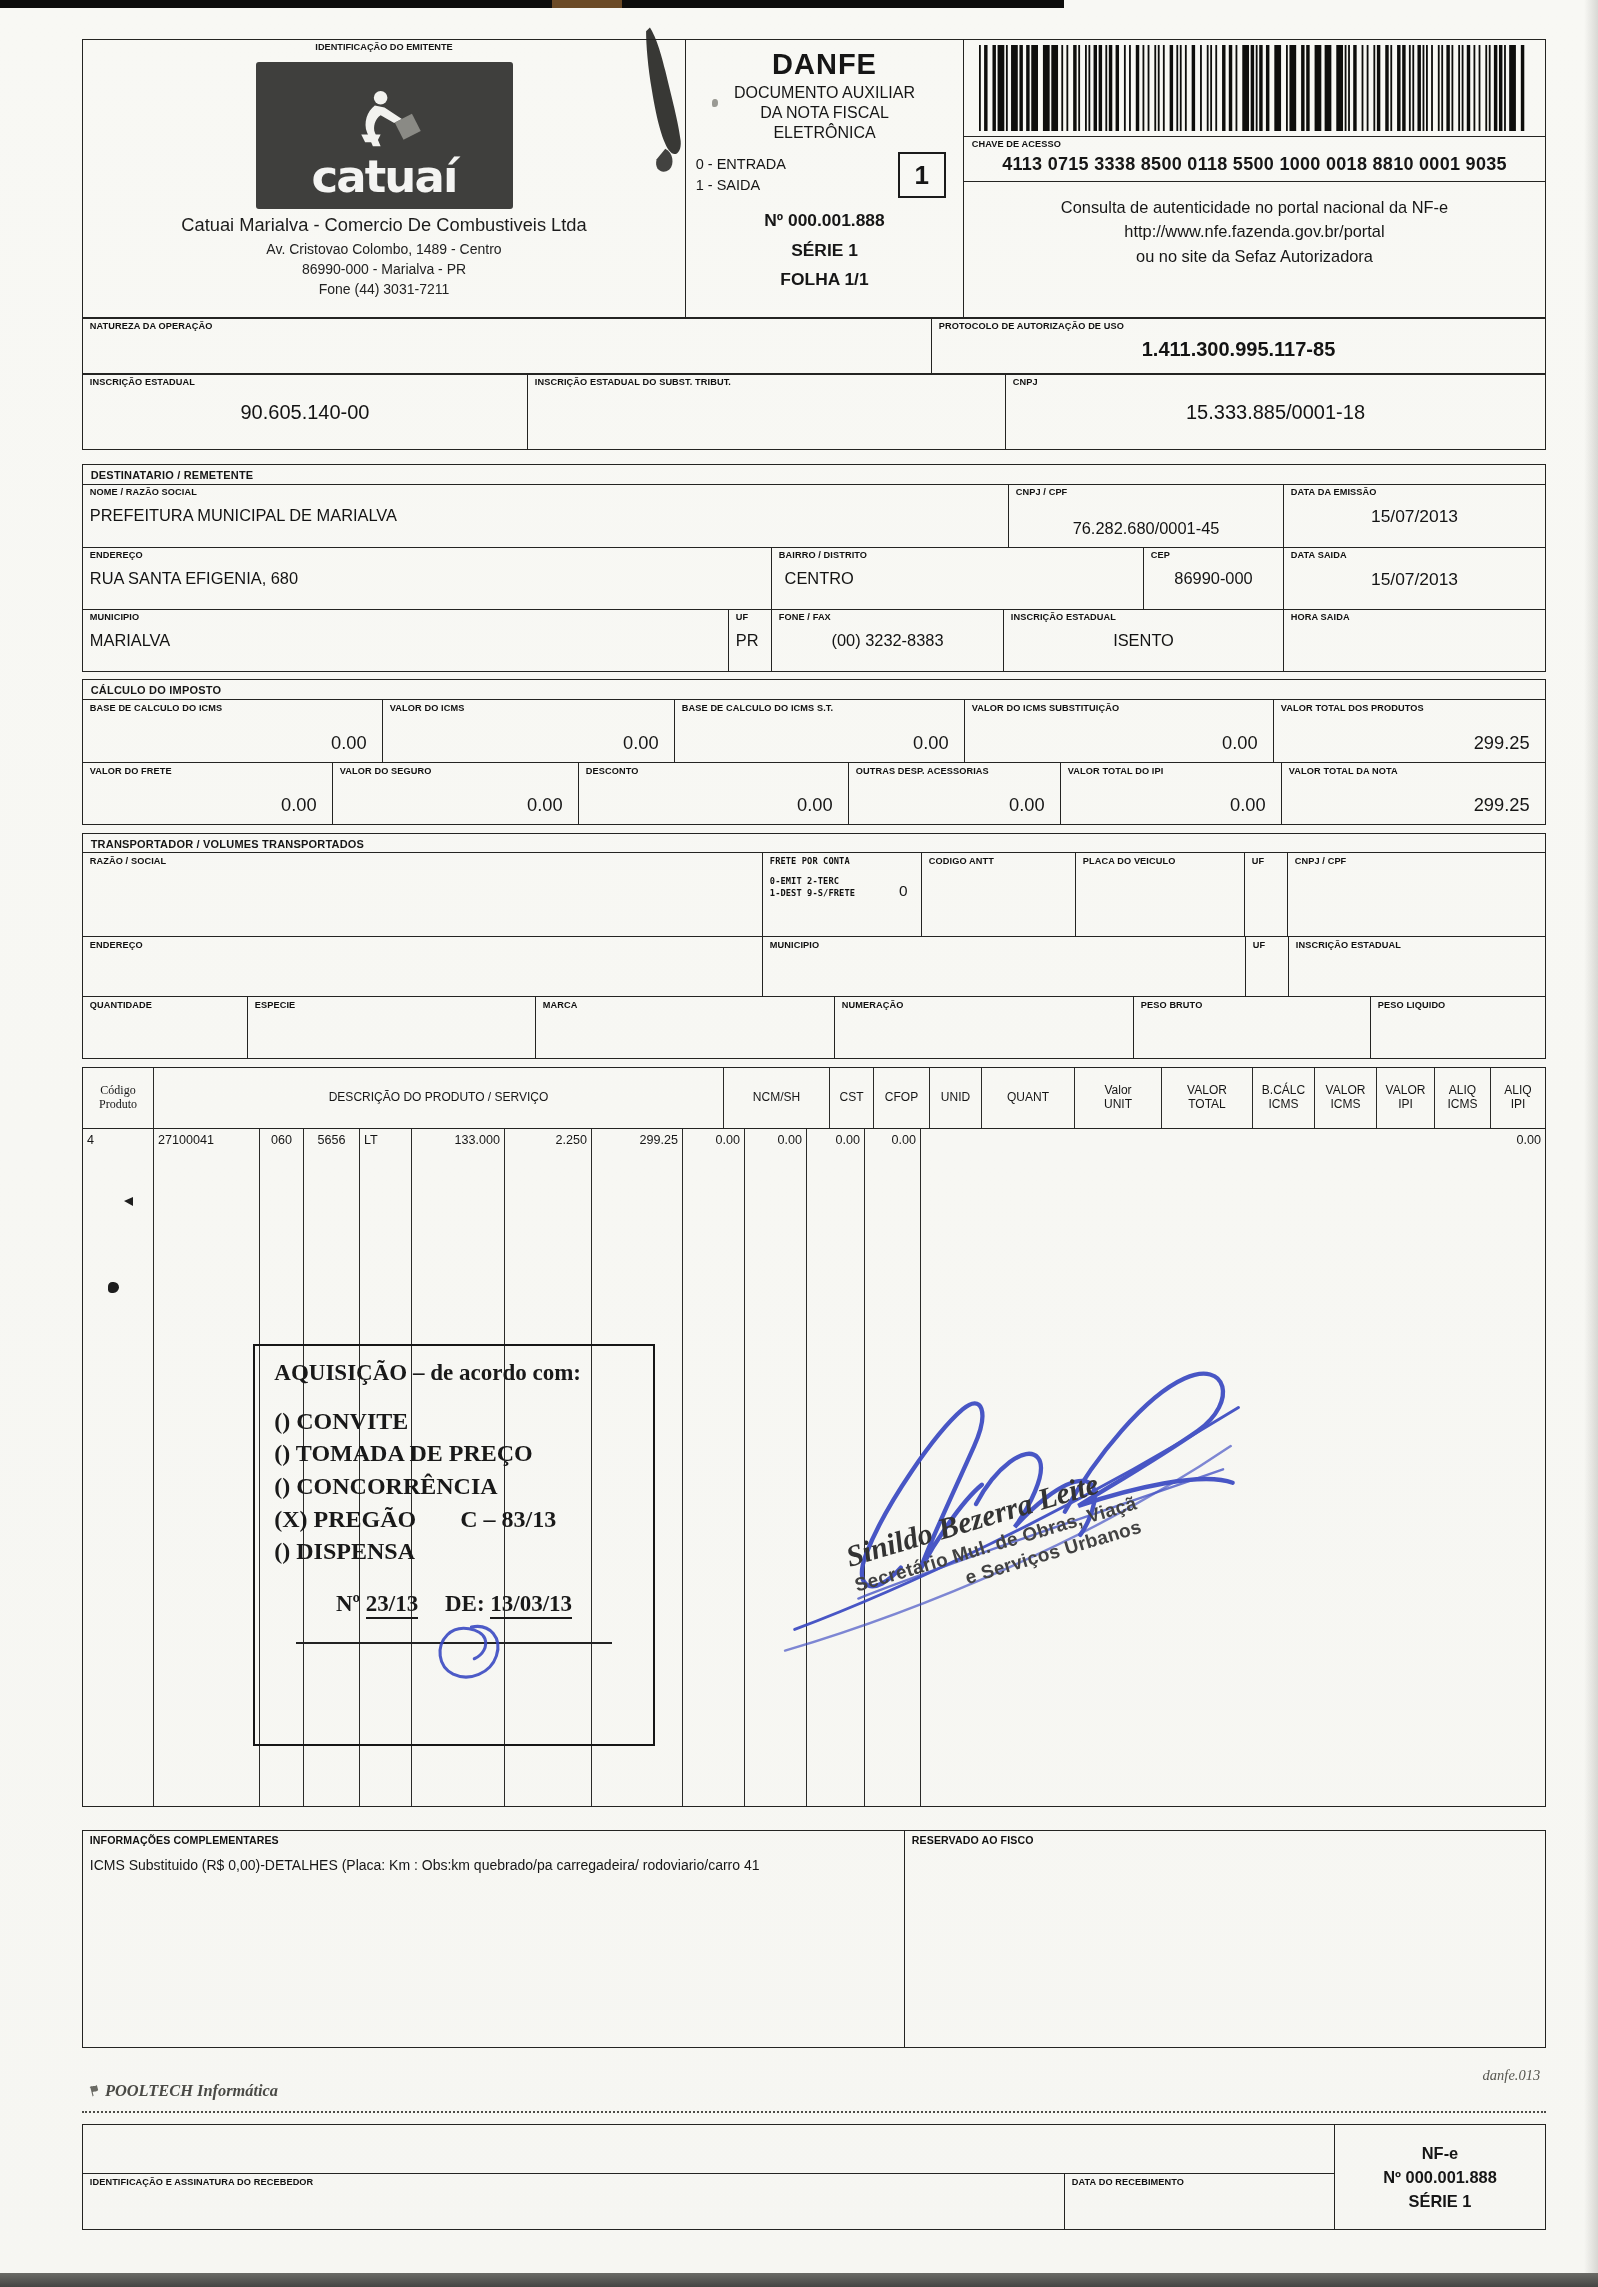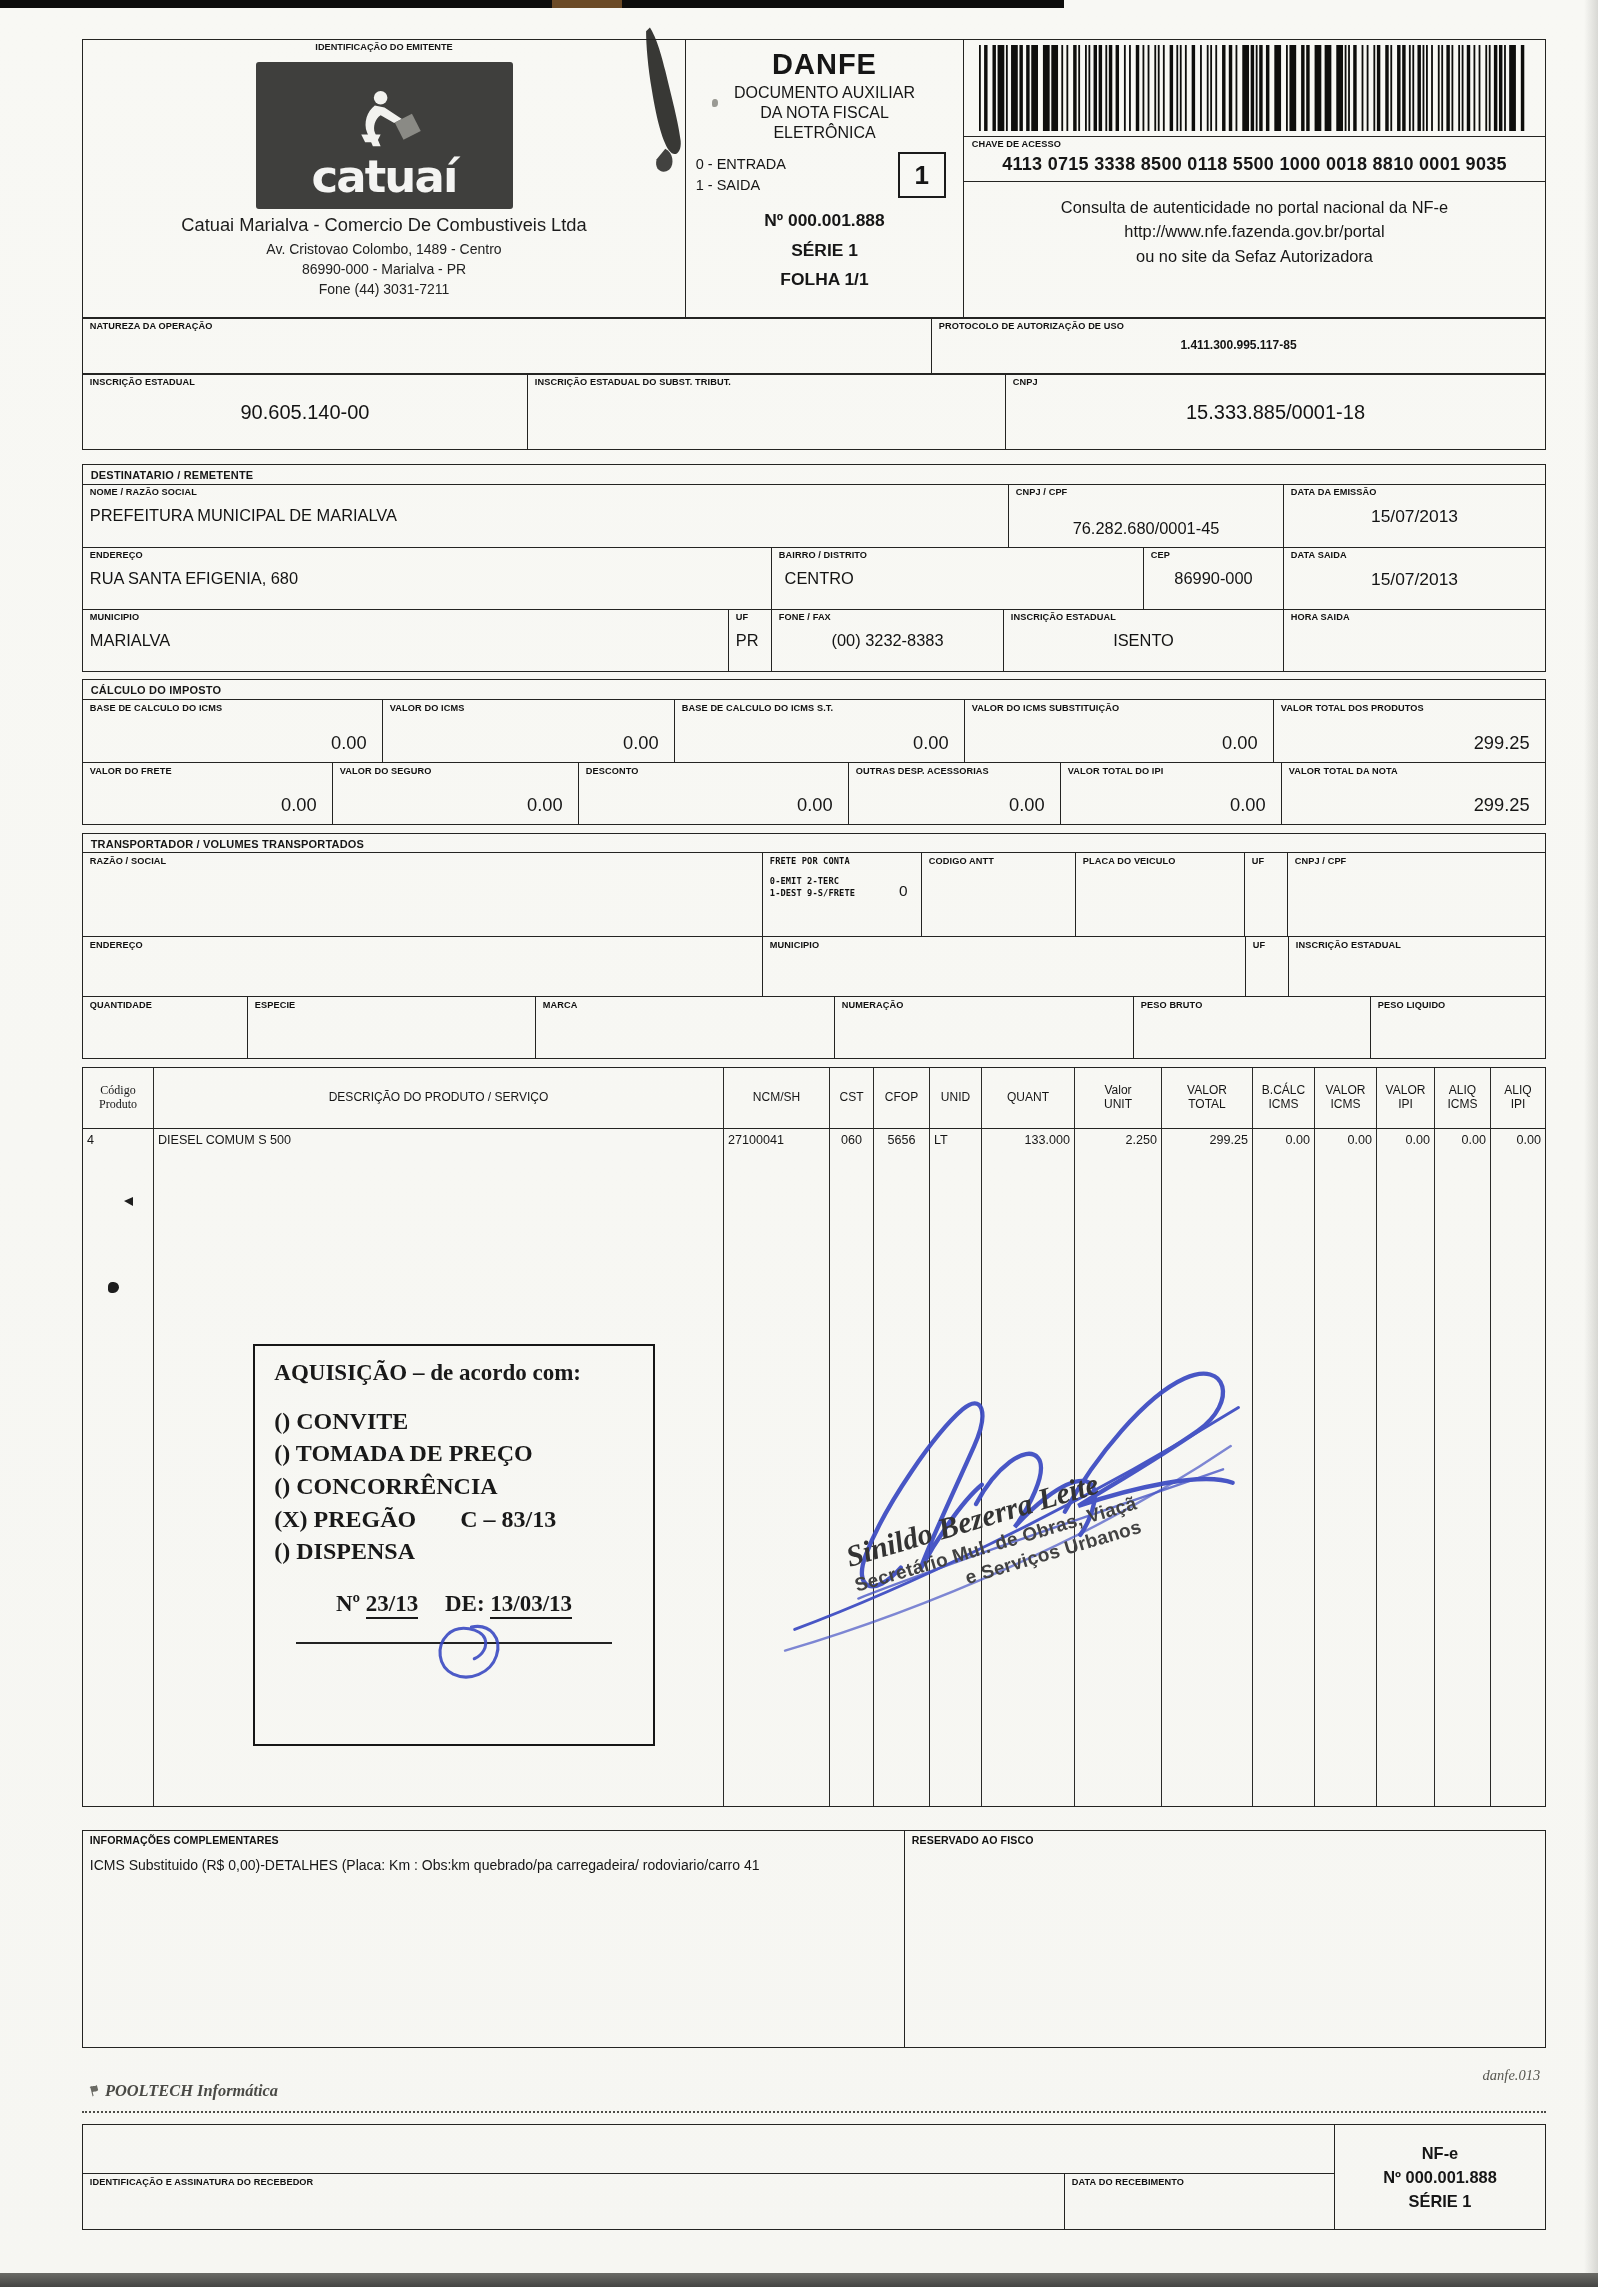--- a/index.html
+++ b/index.html
@@ -239,21 +239,21 @@
         </div>
       </div>
     </div>
 
     <div class="grp row" style="height:58px;margin-top:-1.9px;">
       <div class="fld" style="width:848px;">
         <div class="lbl">NATUREZA DA OPERAÇÃO</div>
       </div>
       <div class="fld grow">
         <div class="lbl">PROTOCOLO DE AUTORIZAÇÃO DE USO</div>
-        <div class="val vcenter" style="font-size:12px;font-weight:700;margin-top:6.8px;">1.411.300.995.117-85</div>
+        <div class="val vcenter" style="font-size:20px;font-weight:700;margin-top:6.8px;">1.411.300.995.117-85</div>
       </div>
     </div>
 
     <div class="grp row" style="height:77px;margin-top:-1.9px;">
       <div class="fld" style="width:444px;">
         <div class="lbl">INSCRIÇÃO ESTADUAL</div>
         <div class="val vcenter vbig" style="margin-top:13.5px;">90.605.140-00</div>
       </div>
       <div class="fld" style="width:478px;">
         <div class="lbl">INSCRIÇÃO ESTADUAL DO SUBST. TRIBUT.</div>
@@ -455,21 +455,20 @@
 ICMS</div>
         <div class="pc ph" style="width:58px;">VALOR
 IPI</div>
         <div class="pc ph" style="width:56px;">ALIQ
 ICMS</div>
         <div class="pc ph" style="flex:1;">ALIQ
 IPI</div>
       </div>
       <div class="row bt" style="height:678px;">
         <div class="pc pv" style="width:70px;">4</div>
-        <div class="pc pv" style="width:570px;">DIESEL COMUM S 500</div>
         <div class="pc pv" style="width:106px;">27100041</div>
         <div class="pc pv tc" style="width:44px;">060</div>
         <div class="pc pv tc" style="width:56px;">5656</div>
         <div class="pc pv" style="width:52px;">LT</div>
         <div class="pc pv tr" style="width:93px;">133.000</div>
         <div class="pc pv tr" style="width:87px;">2.250</div>
         <div class="pc pv tr" style="width:91px;">299.25</div>
         <div class="pc pv tr" style="width:62px;">0.00</div>
         <div class="pc pv tr" style="width:62px;">0.00</div>
         <div class="pc pv tr" style="width:58px;">0.00</div>

